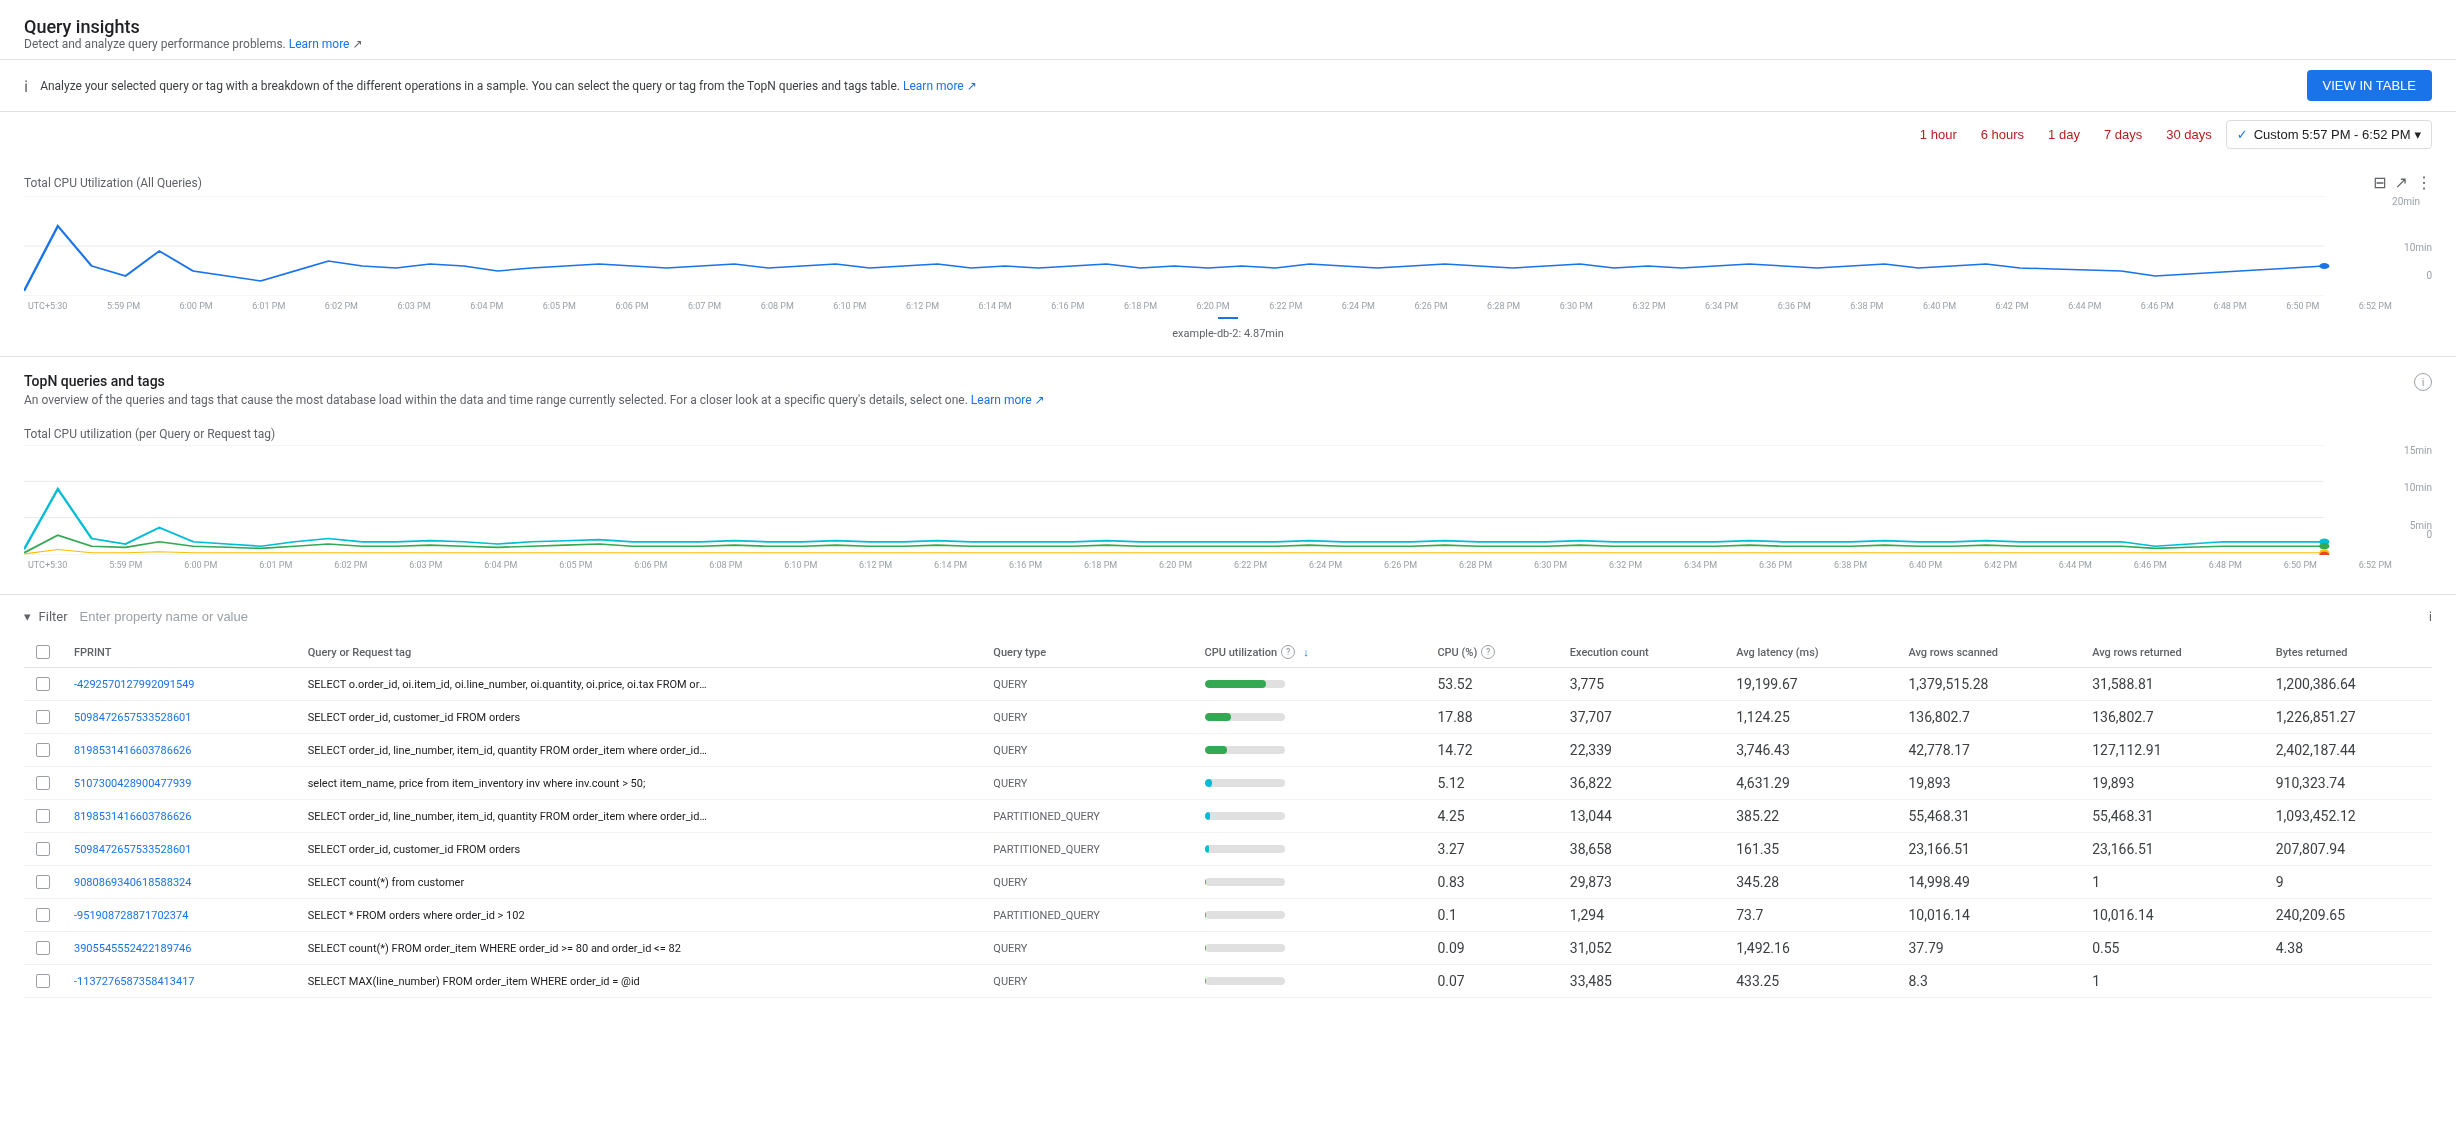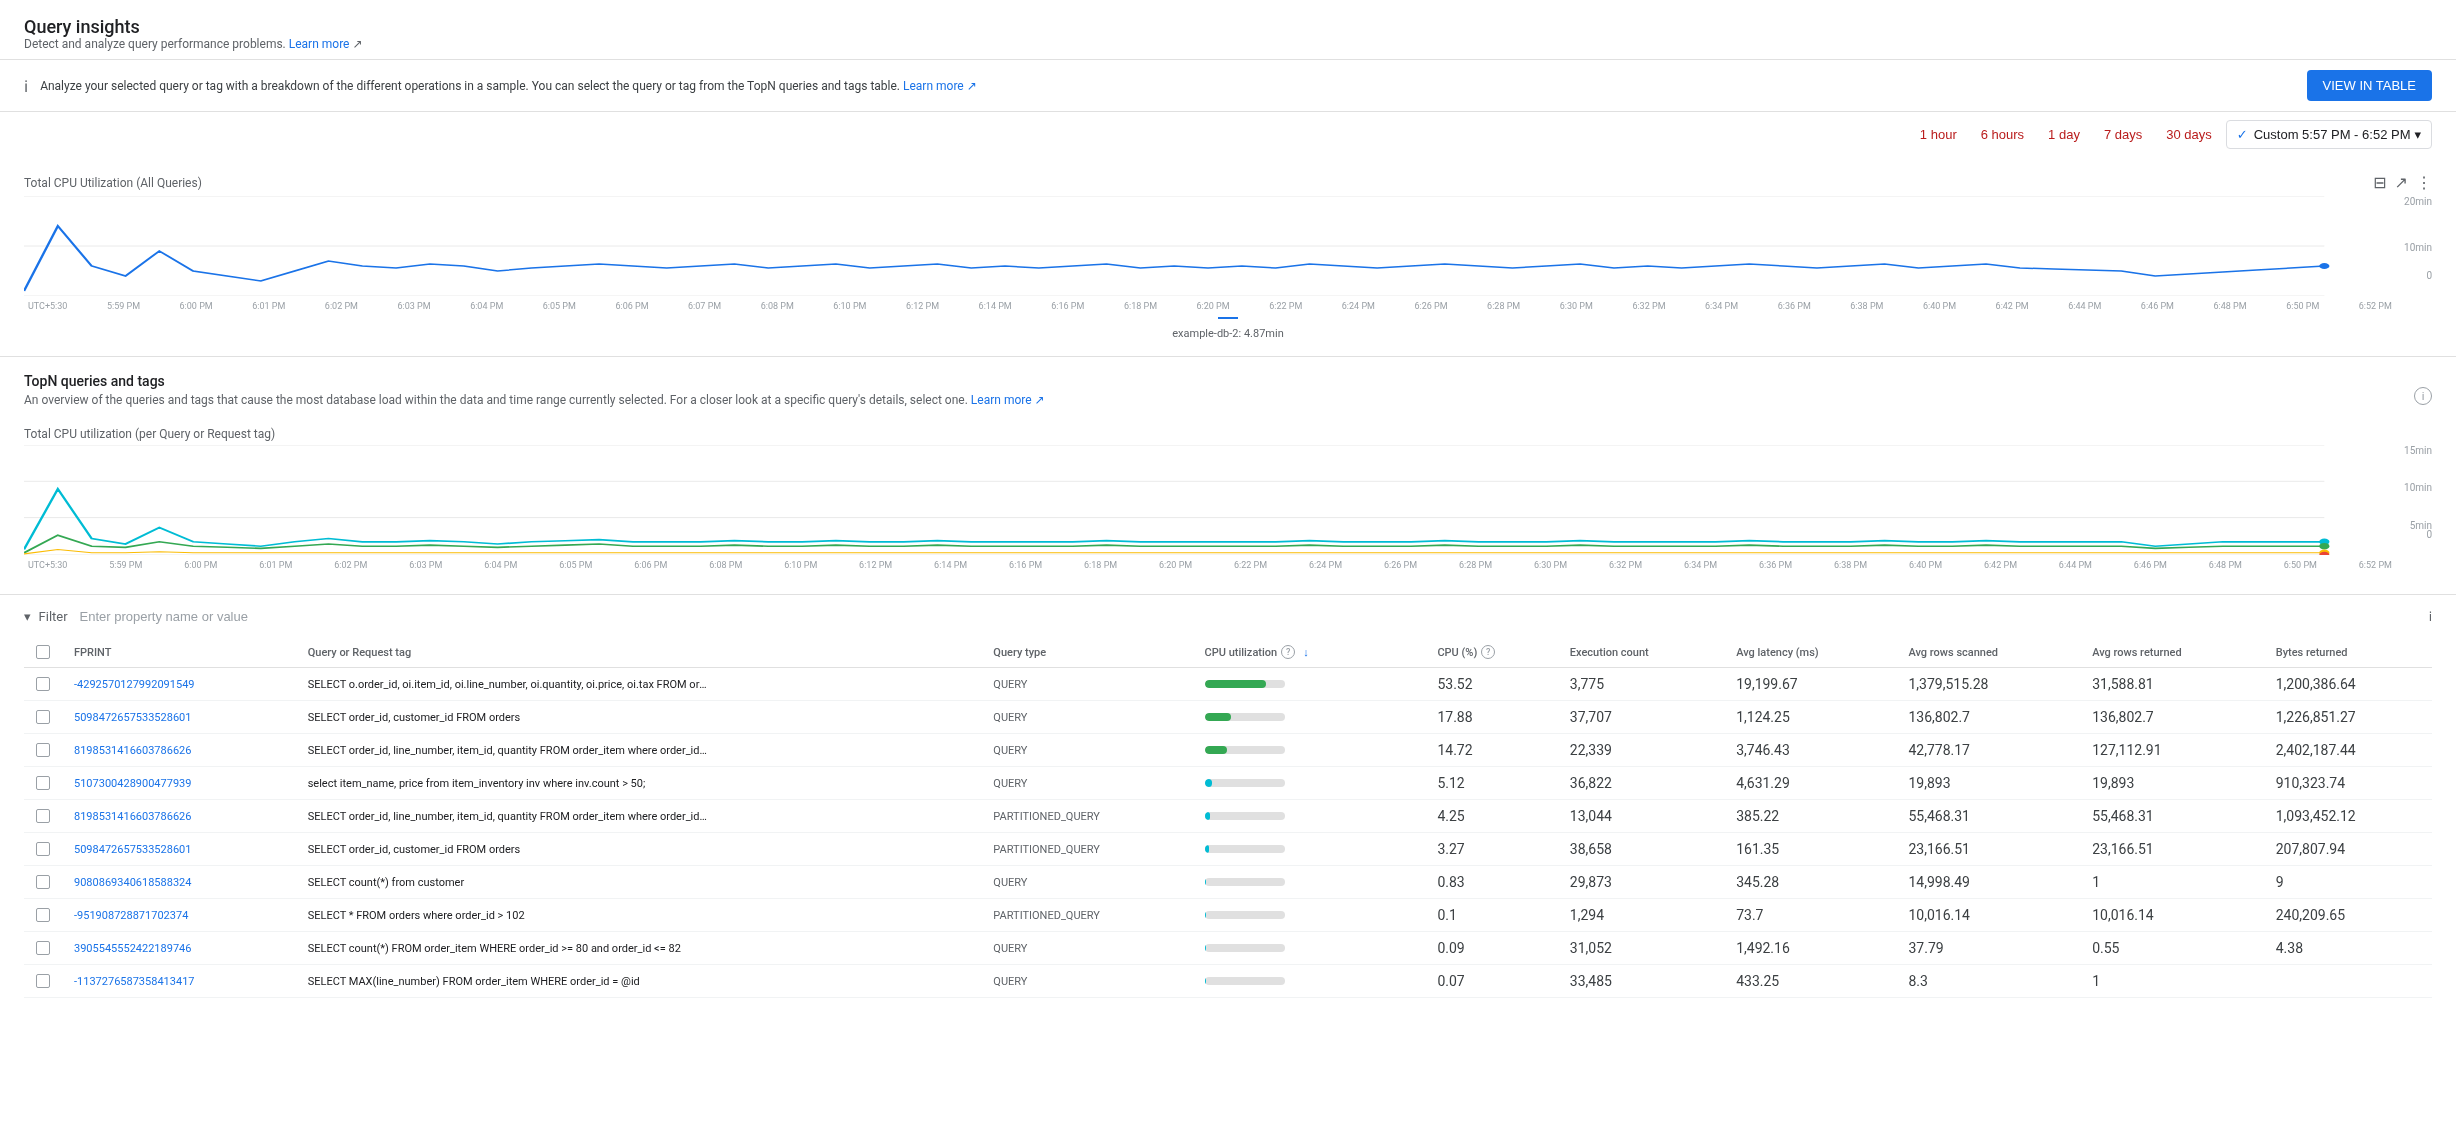--- a/index.html
+++ b/index.html
@@ -34,21 +34,21 @@
     .chart-controls { display: flex; gap: 8px; }
     .chart-icon { color: #5f6368; cursor: pointer; font-size: 16px; }
     
     .chart-wrapper { position: relative; width: 100%; }
     
     .chart-x-axis { display: flex; justify-content: space-between; font-size: 9px; color: #9aa0a6; margin-top: 2px; overflow: hidden; padding: 0 4px; }
     
     .legend { display: flex; align-items: center; gap: 8px; margin-top: 6px; font-size: 11px; color: #5f6368; flex-direction: column; }
     
     
-    .topn-header { display: flex; justify-content: space-between; align-items: center; }
+    .topn-header { display: flex; justify-content: space-between; align-items: flex-start; }
     .info-circle { width: 18px; height: 18px; border: 1.5px solid #9aa0a6; border-radius: 50%; display: flex; align-items: center; justify-content: center; font-size: 11px; color: #9aa0a6; cursor: pointer; }
     
     
     .table-section { padding: 12px 24px; }
     .filter-bar { display: flex; align-items: center; gap: 8px; margin-bottom: 12px; }
     .filter-icon { color: #5f6368; font-size: 13px; }
     .filter-input { border: none; outline: none; font-size: 13px; color: #202124; flex: 1; }
     .filter-input::placeholder { color: #9aa0a6; }
     .filter-info { color: #5f6368; cursor: pointer; }
     
@@ -115,21 +115,21 @@
   <div class="chart-header">
     <div class="chart-title">Total CPU Utilization (All Queries)</div>
     <div class="chart-controls">
       <span class="chart-icon">⊟</span>
       <span class="chart-icon">↗</span>
       <span class="chart-icon">⋮</span>
     </div>
   </div>
   <div class="chart-wrapper">
     <div style="position:relative; width:100%;">
-      <div style="position:absolute; right:0; top:0; font-size:10px; color:#9aa0a6;">20min</div>
+      <div style="position:absolute; right:12px; top:0; font-size:10px; color:#9aa0a6;">20min</div>
       <div style="position:absolute; right:0; top:45%; font-size:10px; color:#9aa0a6;">10min</div>
       <div style="position:absolute; right:0; bottom:18px; font-size:10px; color:#9aa0a6;">0</div>
       <svg class="chart" viewBox="0 0 1400 100" preserveAspectRatio="none" style="padding-right:40px;">
 
         <line x1="0" y1="0" x2="1360" y2="0" stroke="#e0e0e0" stroke-width="0.5"></line>
         <line x1="0" y1="50" x2="1360" y2="50" stroke="#e0e0e0" stroke-width="0.5"></line>
         <line x1="0" y1="100" x2="1360" y2="100" stroke="#e0e0e0" stroke-width="0.5"></line>
 
         <polyline fill="none" stroke="#1a73e8" stroke-width="1.5" points="0,95 20,30 40,70 60,80 80,55 100,75 120,80 140,85 160,75 180,65 200,70 220,72 240,68 260,70 280,75 300,72 320,70 340,68 360,70 380,72 400,70 420,68 440,72 460,70 480,68 500,72 520,70 540,68 560,72 580,70 600,72 620,70 640,68 660,72 680,70 700,72 720,70 740,72 760,68 780,70 800,72 820,70 840,68 860,70 880,72 900,70 920,68 940,72 960,70 980,72 1000,70 1020,68 1040,70 1060,72 1080,70 1100,68 1120,72 1140,70 1160,68 1180,72 1200,73 1220,74 1240,75 1260,80 1280,78 1300,76 1320,74 1340,72 1360,70"></polyline>
 

